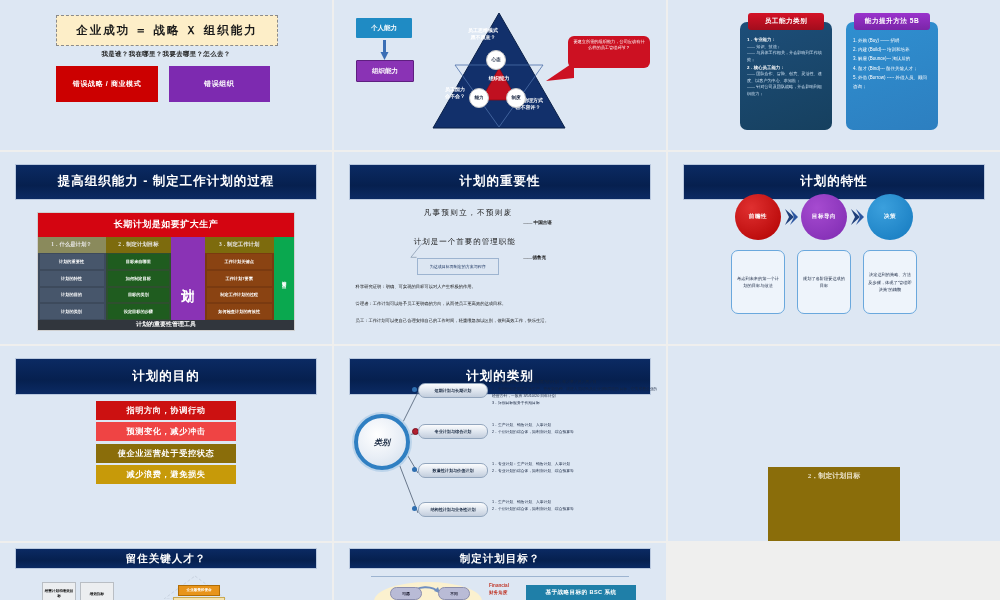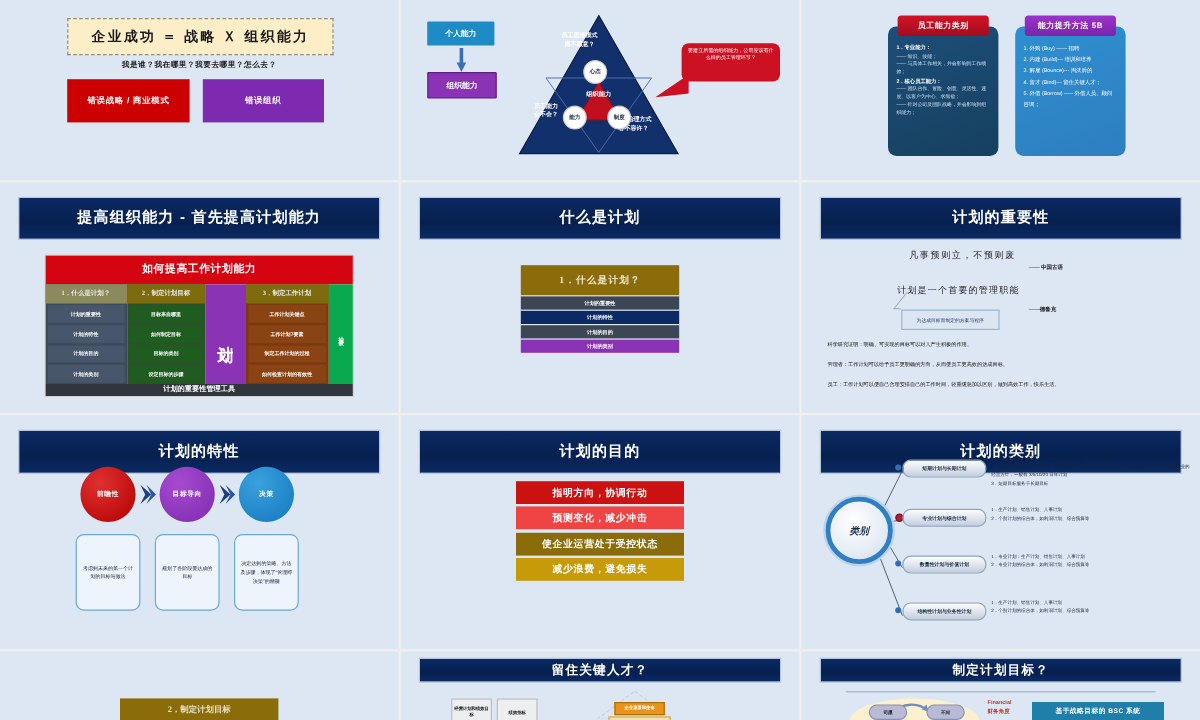--- a/index.html
+++ b/index.html
@@ -315,23 +315,23 @@
           <div>3. 解雇 (Bounce)--- 淘汰后的</div>
           <div>4. 留才 (Bind)--- 留住关键人才；</div>
           <div>5. 外借 (Borrow) ----- 外借人员、顾问咨询；</div>
         </div>
       </div>
     </div>
   </div>
 
   <div class="slide">
     <div class="slide-inner">
-      <div class="bar s4-title">提高组织能力 - 首先提高计划能力</div>
+      <div class="bar s4-title">提高组织能力 - 制定工作计划的过程</div>
       <div class="mx">
-        <div class="mx-head">如何提高工作计划能力</div>
+        <div class="mx-head">长期计划是如要扩大生产</div>
         <div class="mx-cols">
           <div class="mx-col mx-c1">
             <div class="mx-col-h">1．什么是计划？</div>
             <div class="mx-cell">计划的重要性</div>
             <div class="mx-cell">计划的特性</div>
             <div class="mx-cell">计划的目的</div>
             <div class="mx-cell">计划的类别</div>
           </div>
           <div class="mx-col mx-c2">
             <div class="mx-col-h">2．制定计划目标</div>
@@ -352,32 +352,20 @@
           </div>
           <div class="mx-c5">
             <span>计划要点</span>
           </div>
         </div>
         <div class="mx-foot">计划的重要性管理工具</div>
       </div>
     </div>
   </div>
 
-  <div class="slide">
-    <div class="slide-inner">
-      <div class="bar s4-title">什么是计划</div>
-      <div class="stk" style="top:36%;">
-        <div class="stk-head">1．什么是计划？</div>
-        <div class="stk-row" style="background:#3d4655">计划的重要性</div>
-        <div class="stk-row" style="background:#0b2a63">计划的特性</div>
-        <div class="stk-row" style="background:#3d4655">计划的目的</div>
-        <div class="stk-row" style="background:#8a33b5">计划的类别</div>
-      </div>
-    </div>
-  </div>
 
   <div class="slide">
     <div class="slide-inner">
       <div class="bar s4-title">计划的重要性</div>
       <div class="q1">凡事预则立，不预则废</div>
       <div class="q1a">—— 中国古语</div>
       <div class="q2">计划是一个首要的管理职能</div>
       <div class="q2a">——德鲁克</div>
       <svg class="q-leader" viewBox="0 0 14 18">
         <path d="M14 0 L2 15 M2 15 h6" stroke="#7d8fa6" stroke-width="0.7" fill="none"></path>

